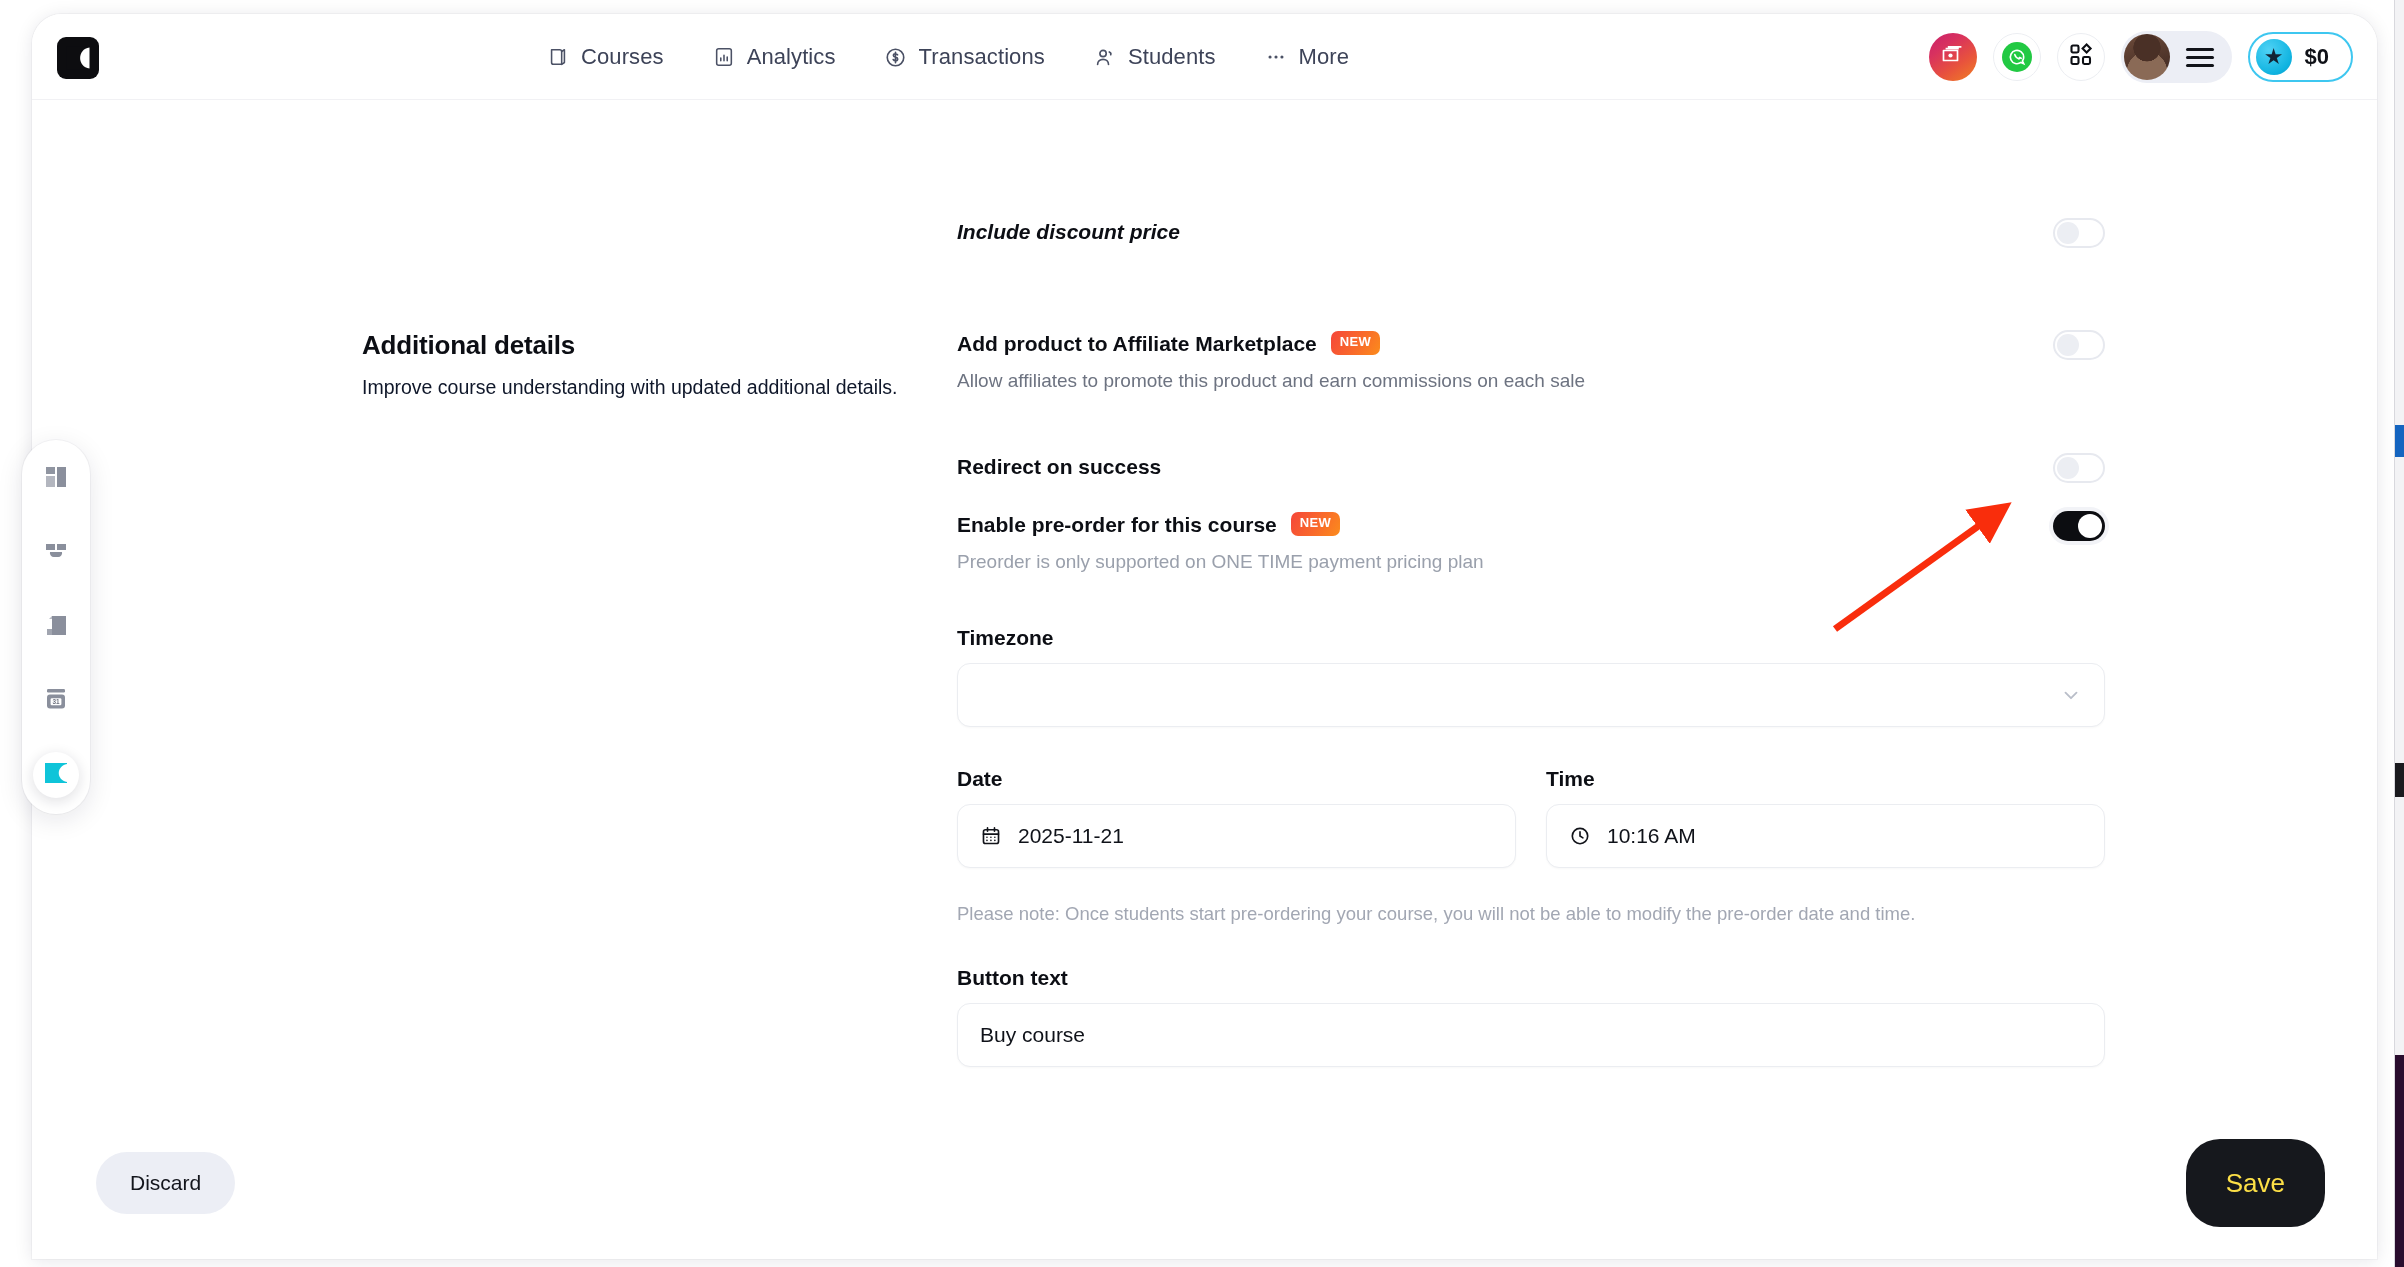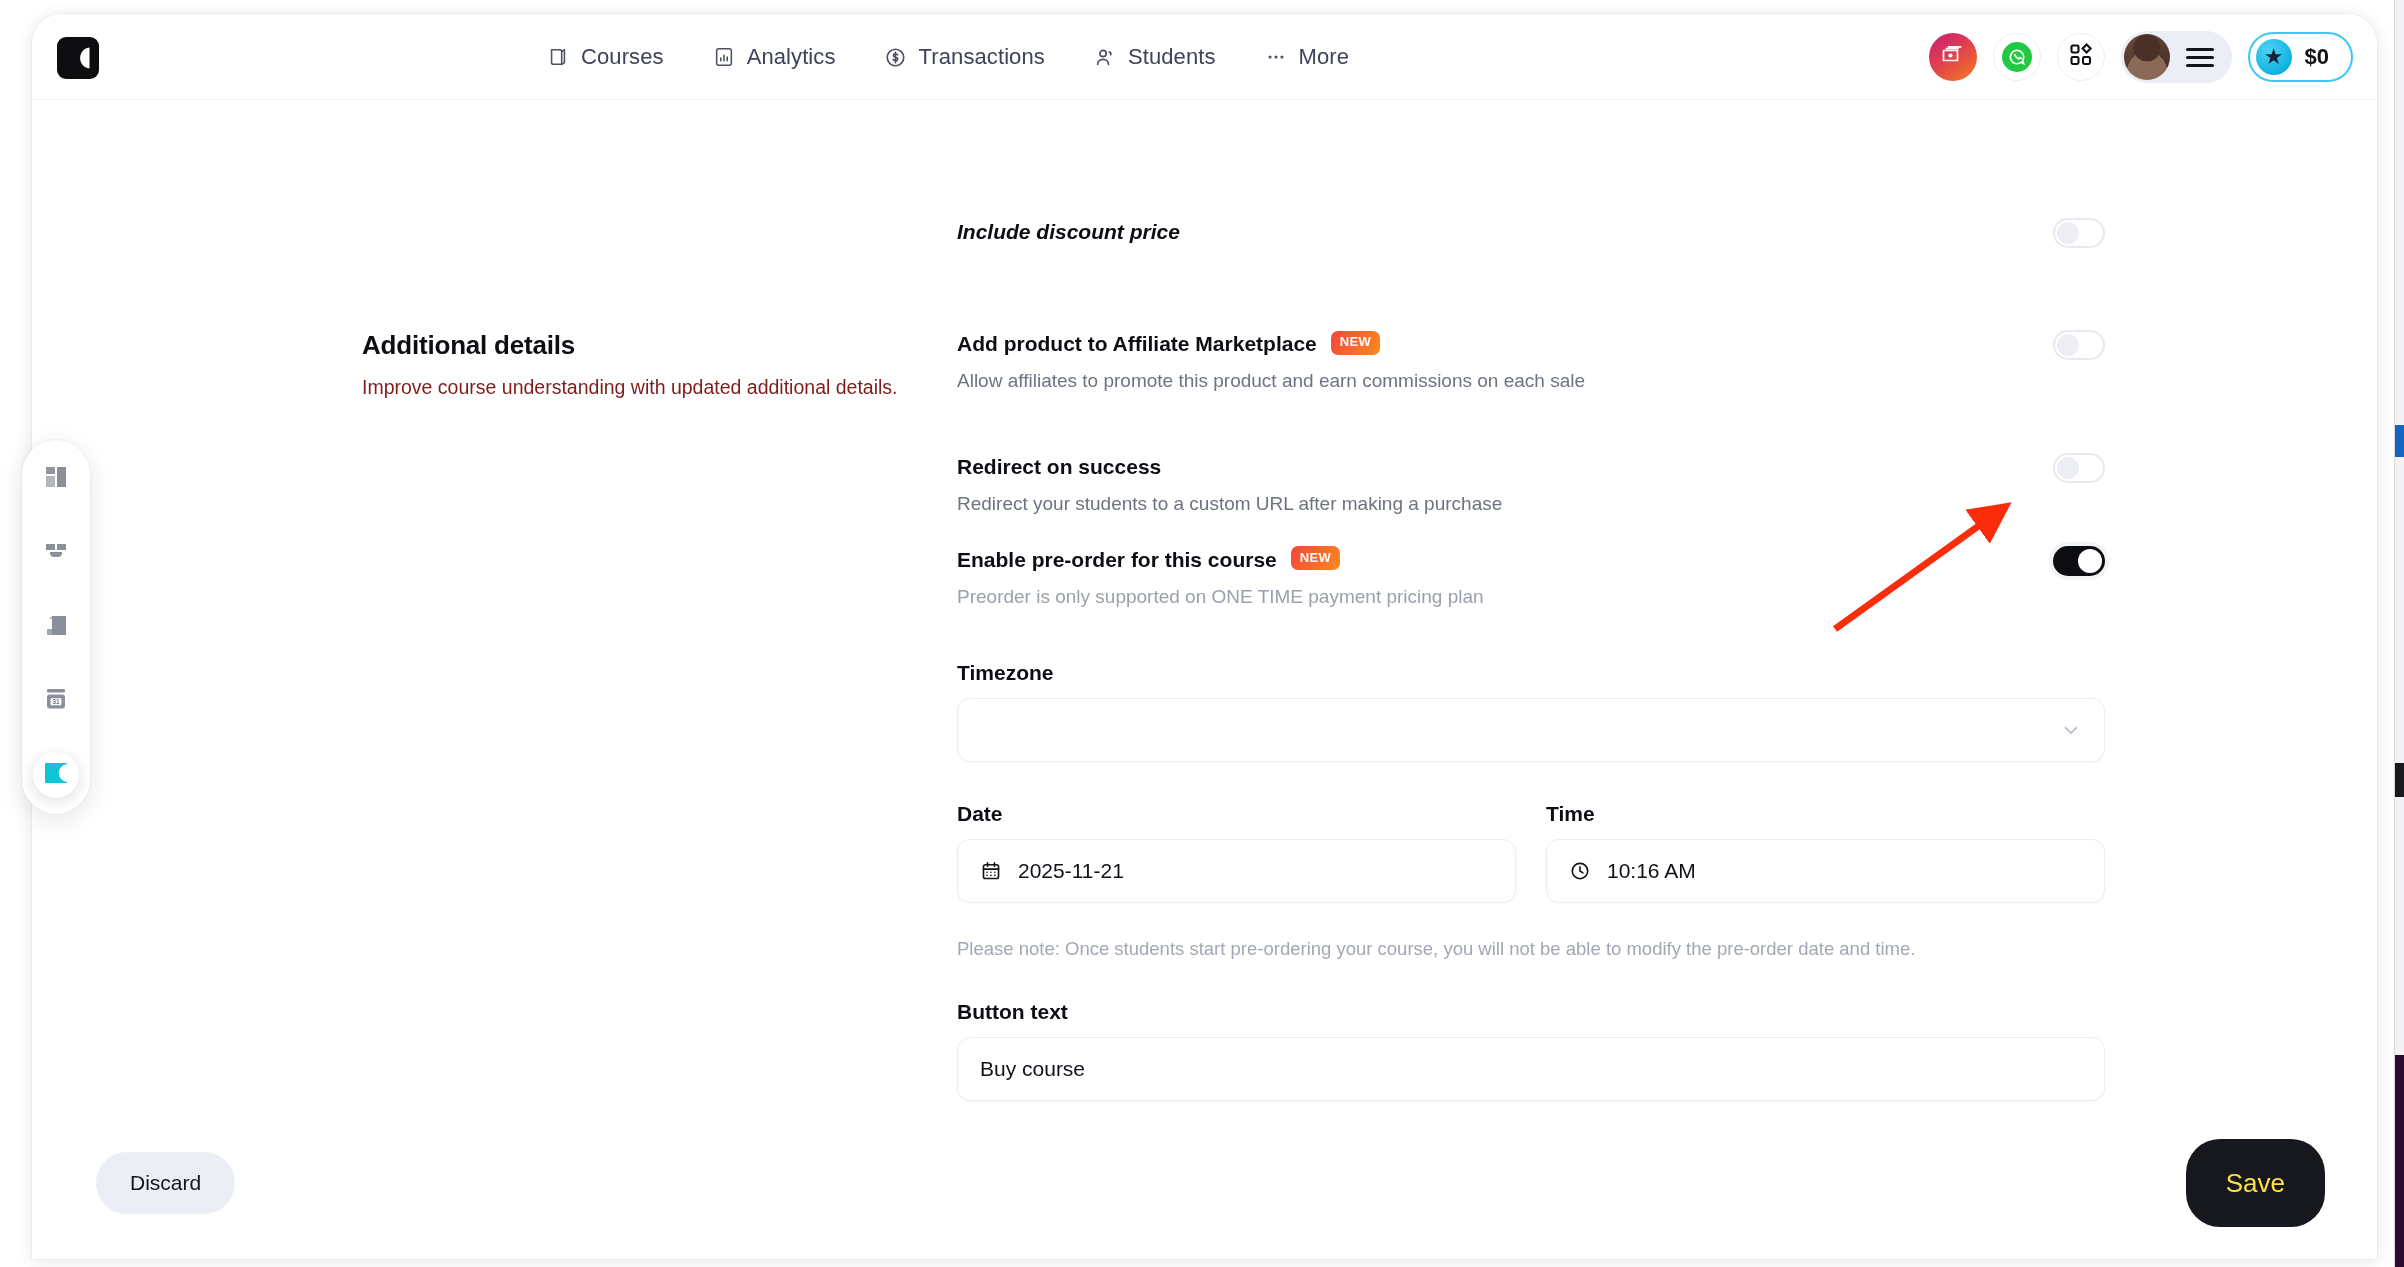--- a/index.html
+++ b/index.html
@@ -226,21 +226,21 @@
   }
   .sect-title {
     font-size: 26px;
     font-weight: 700;
     color: #0c0e14;
     letter-spacing: -.2px;
     margin-bottom: 12px;
   }
   .sect-sub {
     font-size: 19.5px;
-    color: #7f1d1d;
+    color: #0f172a;
     line-height: 1.45;
   }
 
   .field-col { width: 1148px; }
 
   .toggle-row {
     display: flex;
     align-items: flex-start;
     justify-content: space-between;
     gap: 30px;
@@ -545,21 +545,20 @@
             <div class="switch off">
                 <span class="knob"></span>
               </div>
           </div>
 
           <div class="toggle-row" style="margin-top:58px;">
             <div>
               <div class="tr-label">
                 <span>Redirect on success</span>
               </div>
-              <div class="tr-desc">Redirect your students to a custom URL after making a purchase</div>
             </div>
             <div class="switch off">
                 <span class="knob"></span>
               </div>
           </div>
 
           <div class="toggle-row" style="margin-top:28px;">
             <div>
               <div class="tr-label">
                 <span>Enable pre-order for this course</span>

